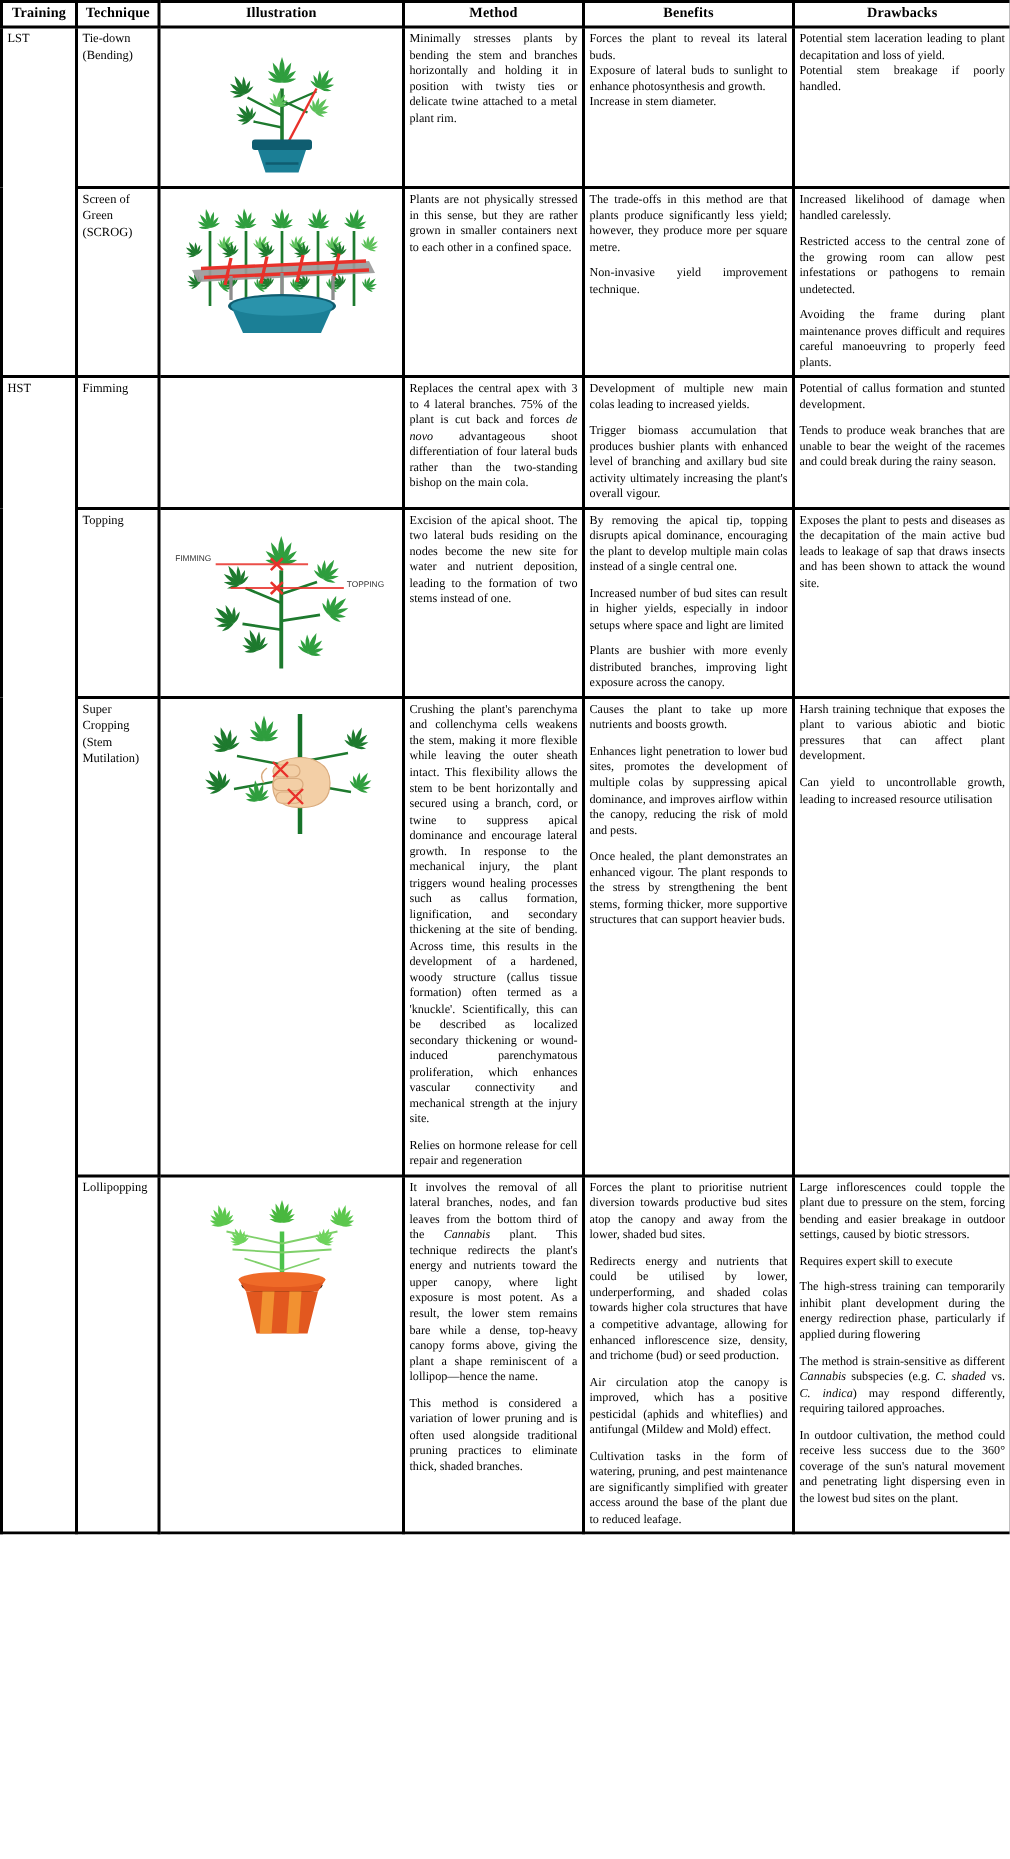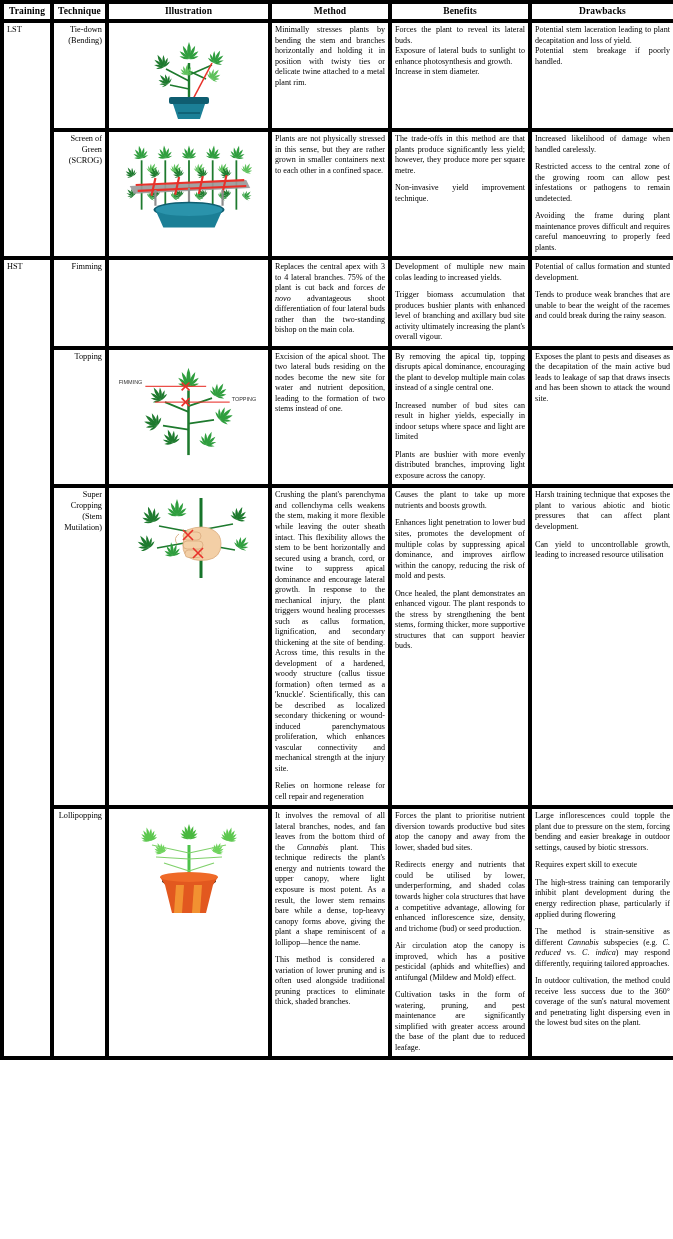--- a/index.html
+++ b/index.html
@@ -11,21 +11,21 @@
     width: 673px;
     font-family: "Liberation Serif", "DejaVu Serif", serif;
     color: #000000;
   }
   table.tbl {
     width: 673px;
     border-collapse: collapse;
     table-layout: fixed;
   }
   table.tbl td, table.tbl th {
-    border: 4px solid #000000;
+    border: 2px solid #000000;
     vertical-align: top;
     padding: 2px 3px 3px 3px;
   }
   thead th {
     text-align: center;
     font-weight: bold;
     font-size: 9.5px;
     padding: 3px 2px 4px 2px;
     vertical-align: middle;
     letter-spacing: .1px;
@@ -33,21 +33,21 @@
   .c-training { width: 50px; }
   .c-technique { width: 55px; }
   .c-illus { width: 163px; }
   .c-method { width: 120px; }
   .c-benefits { width: 140px; }
   .c-drawbacks { width: 145px; }
 
   td.training, td.technique {
     font-size: 8.3px;
     line-height: 1.32;
-    text-align: right;
+    text-align: left;
     padding-left: 4px;
     padding-top: 4px;
   }
   td.training { text-align: left; }
   td.illus { padding: 0; }
   td.prose {
     font-size: 8.1px;
     line-height: 1.30;
     text-align: justify;
     text-justify: inter-word;
@@ -726,18 +726,18 @@
         <td class="prose">
           <p>Forces the plant to prioritise nutrient diversion towards productive bud sites atop the canopy and away from the lower, shaded bud sites.</p>
           <p>Redirects energy and nutrients that could be utilised by lower, underperforming, and shaded colas towards higher cola structures that have a competitive advantage, allowing for enhanced inflorescence size, density, and trichome (bud) or seed production.</p>
           <p>Air circulation atop the canopy is improved, which has a positive pesticidal (aphids and whiteflies) and antifungal (Mildew and Mold) effect.</p>
           <p>Cultivation tasks in the form of watering, pruning, and pest maintenance are significantly simplified with greater access around the base of the plant due to reduced leafage.</p>
         </td>
         <td class="prose">
           <p>Large inflorescences could topple the plant due to pressure on the stem, forcing bending and easier breakage in outdoor settings, caused by biotic stressors.</p>
           <p>Requires expert skill to execute</p>
           <p>The high-stress training can temporarily inhibit plant development during the energy redirection phase, particularly if applied during flowering</p>
-          <p>The method is strain-sensitive as different <i>Cannabis</i> subspecies (e.g. <i>C. reduced</i> vs. <i>C. indica</i>) may respond differently, requiring tailored approaches.</p>
+          <p>The method is strain-sensitive as different <i>Cannabis</i> subspecies (e.g. <i>C. shaded</i> vs. <i>C. indica</i>) may respond differently, requiring tailored approaches.</p>
           <p>In outdoor cultivation, the method could receive less success due to the 360° coverage of the sun's natural movement and penetrating light dispersing even in the lowest bud sites on the plant.</p>
         </td>
       </tr>
     </tbody>
 </table>
 
 </body></html>

